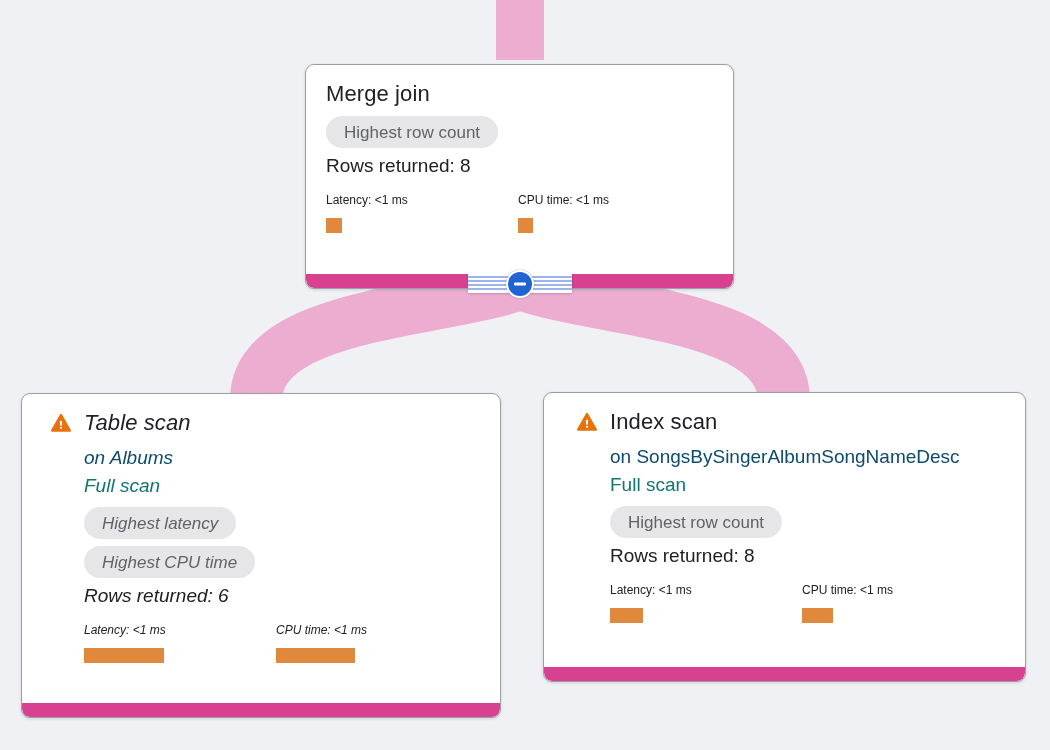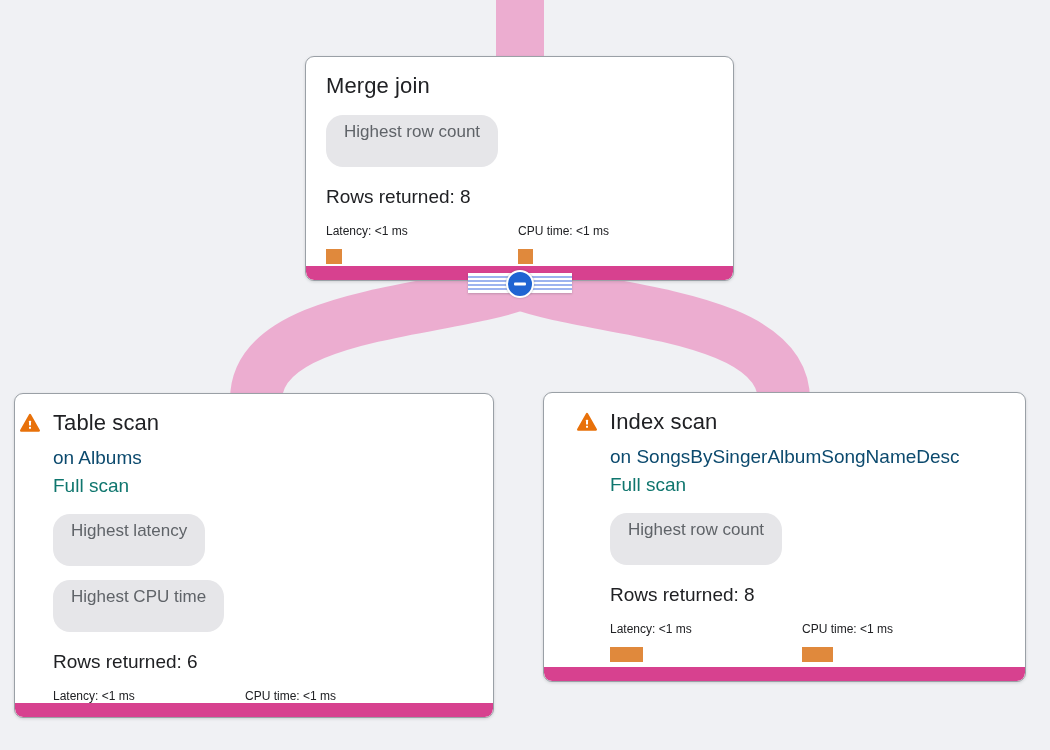--- a/index.html
+++ b/index.html
@@ -21,49 +21,49 @@
     border-radius: 9px;
     box-shadow: 0 1px 3px rgba(60,64,67,.18);
     padding: 14px 15px 0 15px;
     overflow: hidden;
   }
   .card .accent {
     position: absolute; left: 0; right: 0; bottom: 0; height: 14px;
     background: #d7418f;
     border-radius: 0 0 8px 8px;
   }
-  .card-merge { left: 305px; top: 56px;  width: 429px; height: 225px; }
-  .card-table { left: 14px;  top: 393px; width: 480px; height: 325px; padding-left: 4px; }
+  .card-merge { left: 305px; top: 64px;  width: 429px; height: 225px; }
+  .card-table { left: 21px;  top: 393px; width: 480px; height: 325px; padding-left: 28px; font-style: italic; }
   .card-index { left: 543px; top: 392px; width: 483px; height: 290px; padding-left: 32px; }
 
   .title-row { display: flex; align-items: center; gap: 12px; }
   .node-title { font-size: 22px; font-weight: 500; line-height: 30px; color: #202124; letter-spacing: .1px; }
   .warn { width: 22px; height: 22px; flex: 0 0 22px; }
 
   .indent { margin-left: 34px; }
   .card-merge .indent { margin-left: 5px; }
   .card-merge .title-row { margin-left: 5px; }
 
   .subtitle  { font-size: 19px; line-height: 28px; color: #0c4a6e; margin-top: 6px; }
   .scan-type { font-size: 19px; line-height: 28px; color: #0f766e; }
 
   .chip {
     display: inline-block;
     background: #e6e6e9;
     color: #5f6368;
     font-size: 17px;
     line-height: 34px;
-    height: 52px;
+    height: 32px;
     padding: 0 18px;
     border-radius: 17px;
-    margin-top: 14px;
+    margin-top: 7px;
   }
   .chip + .chip-break { display: block; height: 0; }
 
-  .rows-returned { font-size: 19px; line-height: 28px; margin-top: 16px; color: #202124; }
+  .rows-returned { font-size: 19px; line-height: 28px; margin-top: 4px; color: #202124; }
 
   .metrics { display: flex; margin-top: 6px; }
   .metric  { width: 192px; }
   .metric-label { font-size: 12px; line-height: 28px; color: #202124; }
   .bar { height: 15px; background: #e0893c; margin-top: 4px; }
 
   
   .expander-band {
     position: absolute; left: 468px; top: 273px; width: 104px; height: 20px;
     background:

